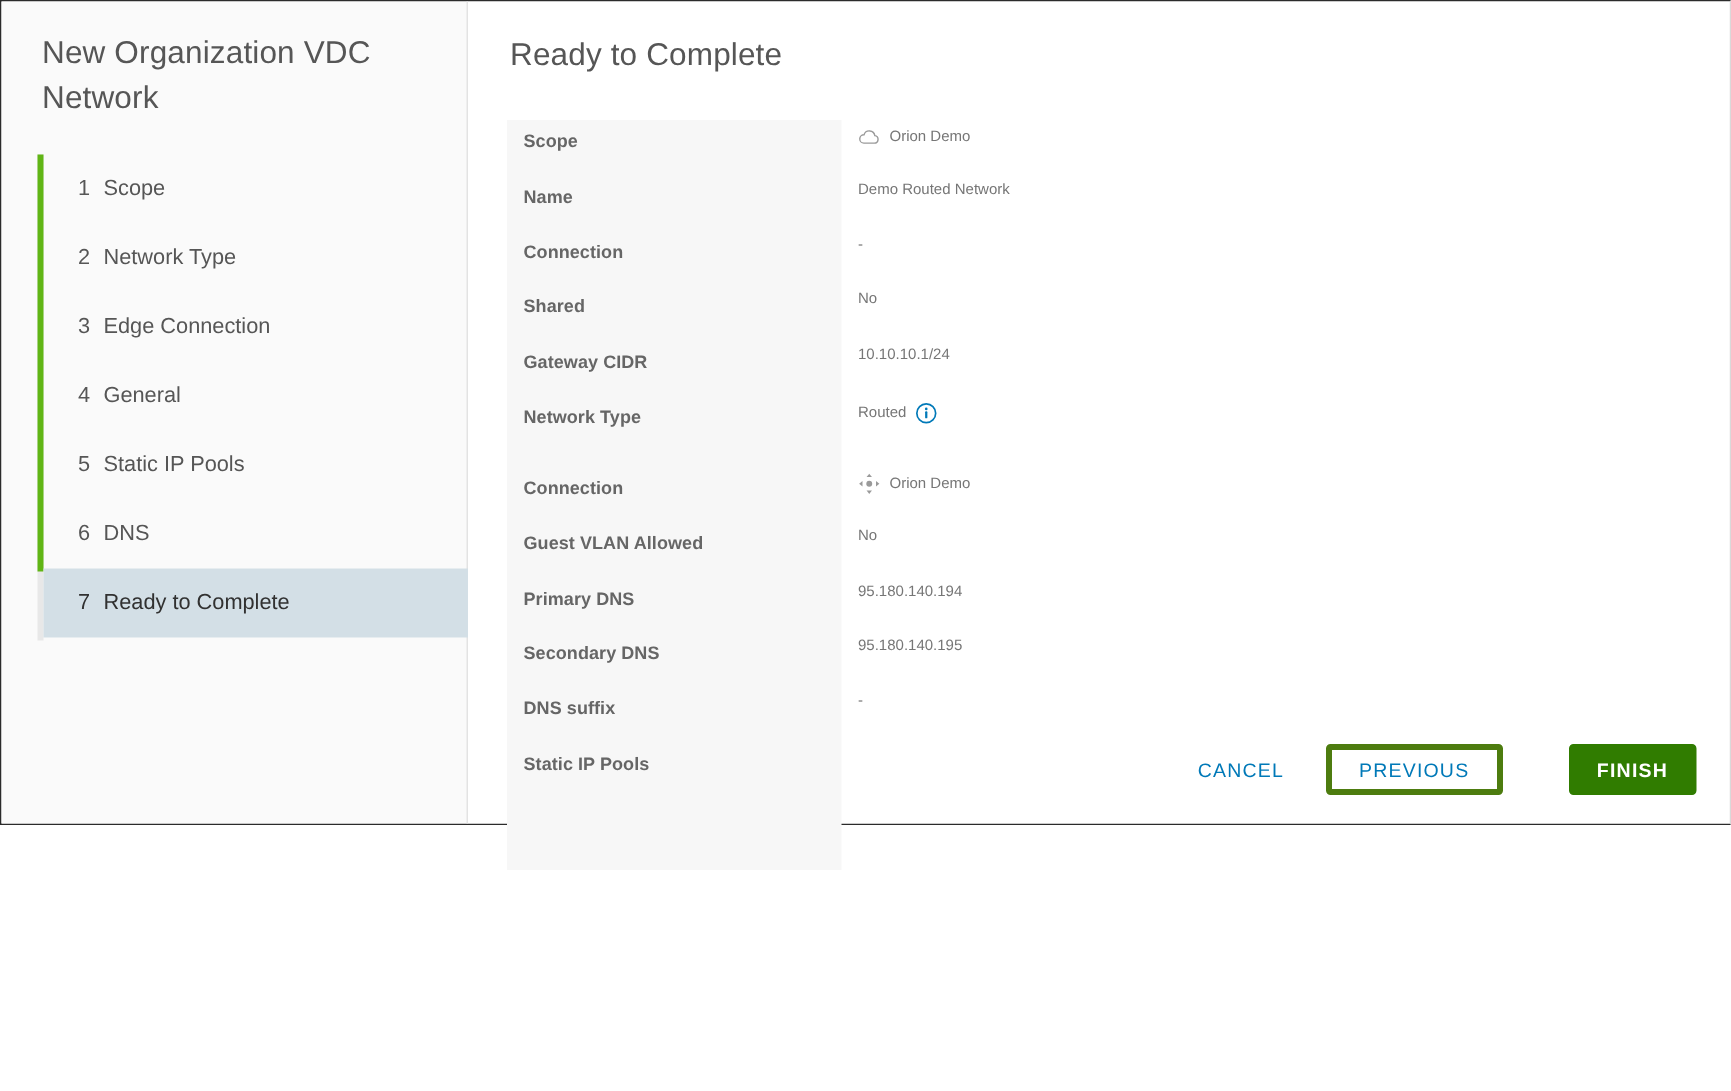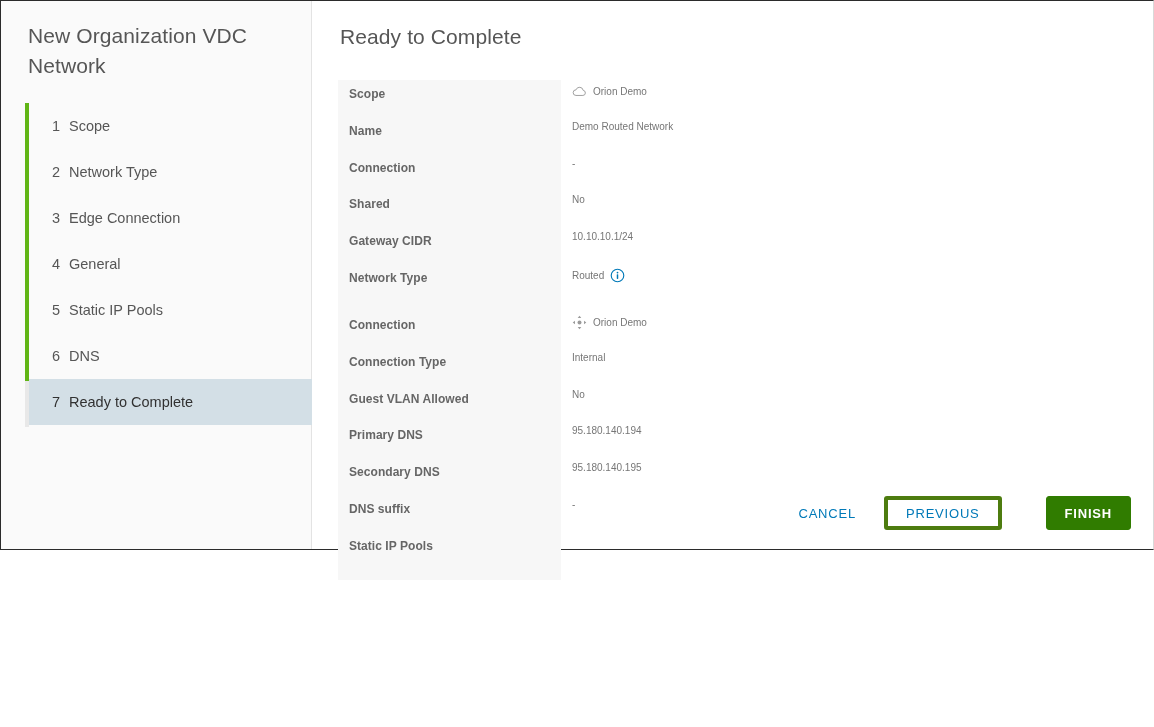--- a/index.html
+++ b/index.html
@@ -324,26 +324,20 @@
               <polygon points="8,15.2 9.9,12.8 6.1,12.8"></polygon>
               <polygon points="0.8,8 3.2,6.1 3.2,9.9"></polygon>
               <polygon points="15.2,8 12.8,6.1 12.8,9.9"></polygon>
               <circle cx="8" cy="8" r="2.1"></circle>
             </svg>
           </span>
           <span>Orion Demo</span>
         </div>
       </div>
 
-      <div class="row">
-        <div class="k">Connection Type</div>
-        <div class="v">
-          <span>Internal</span>
-        </div>
-      </div>
 
       <div class="row">
         <div class="k">Guest VLAN Allowed</div>
         <div class="v">
           <span>No</span>
         </div>
       </div>
 
       <div class="row">
         <div class="k">Primary DNS</div>

